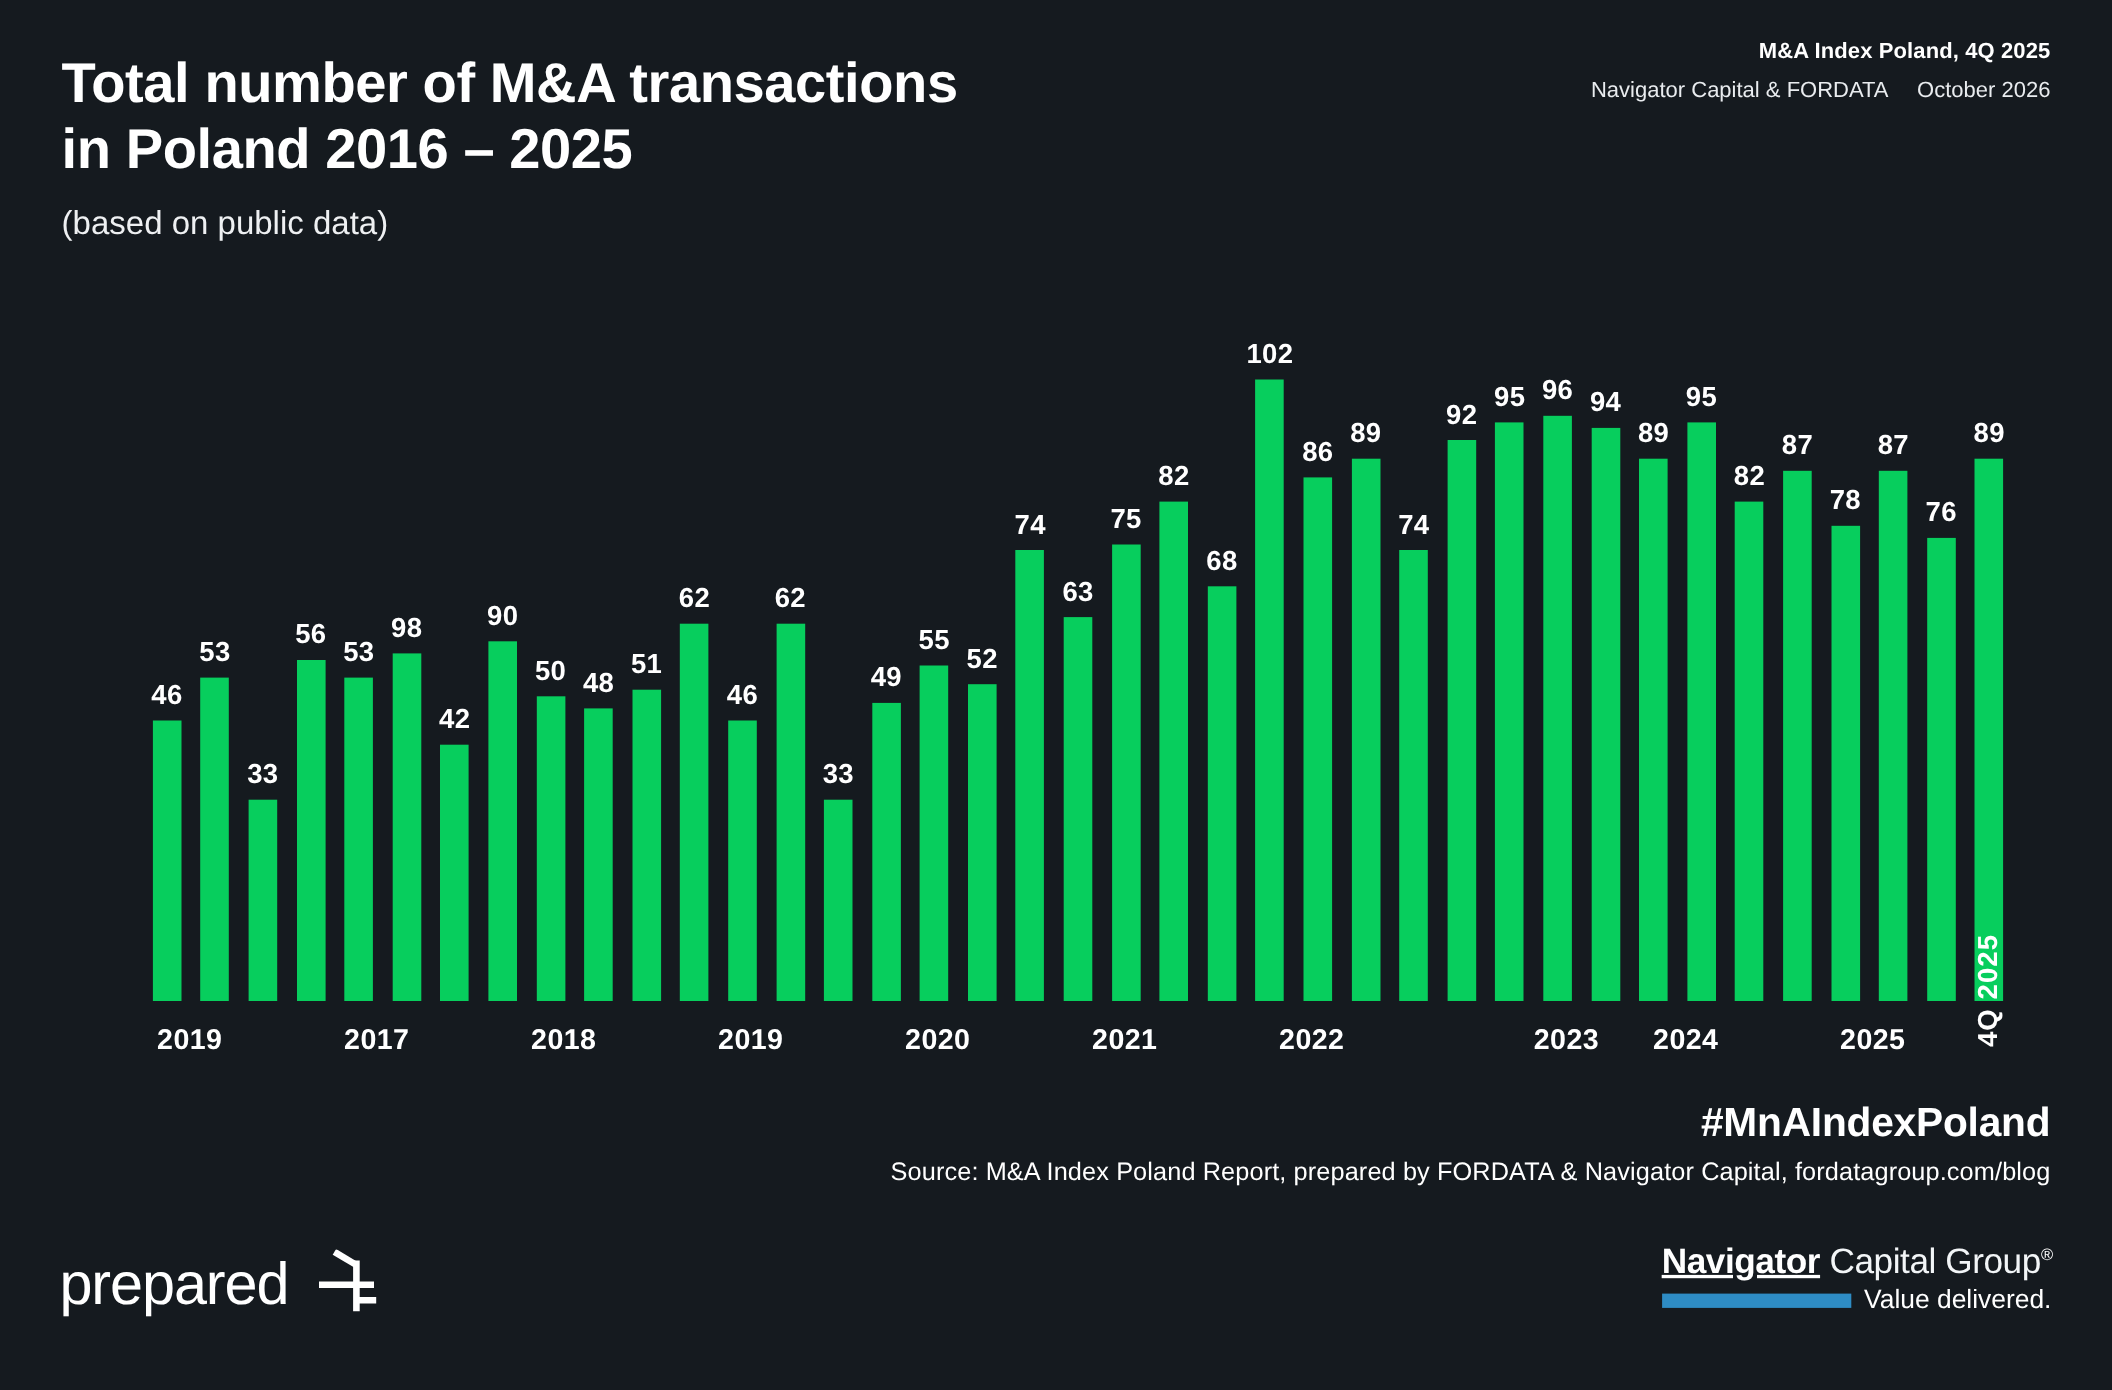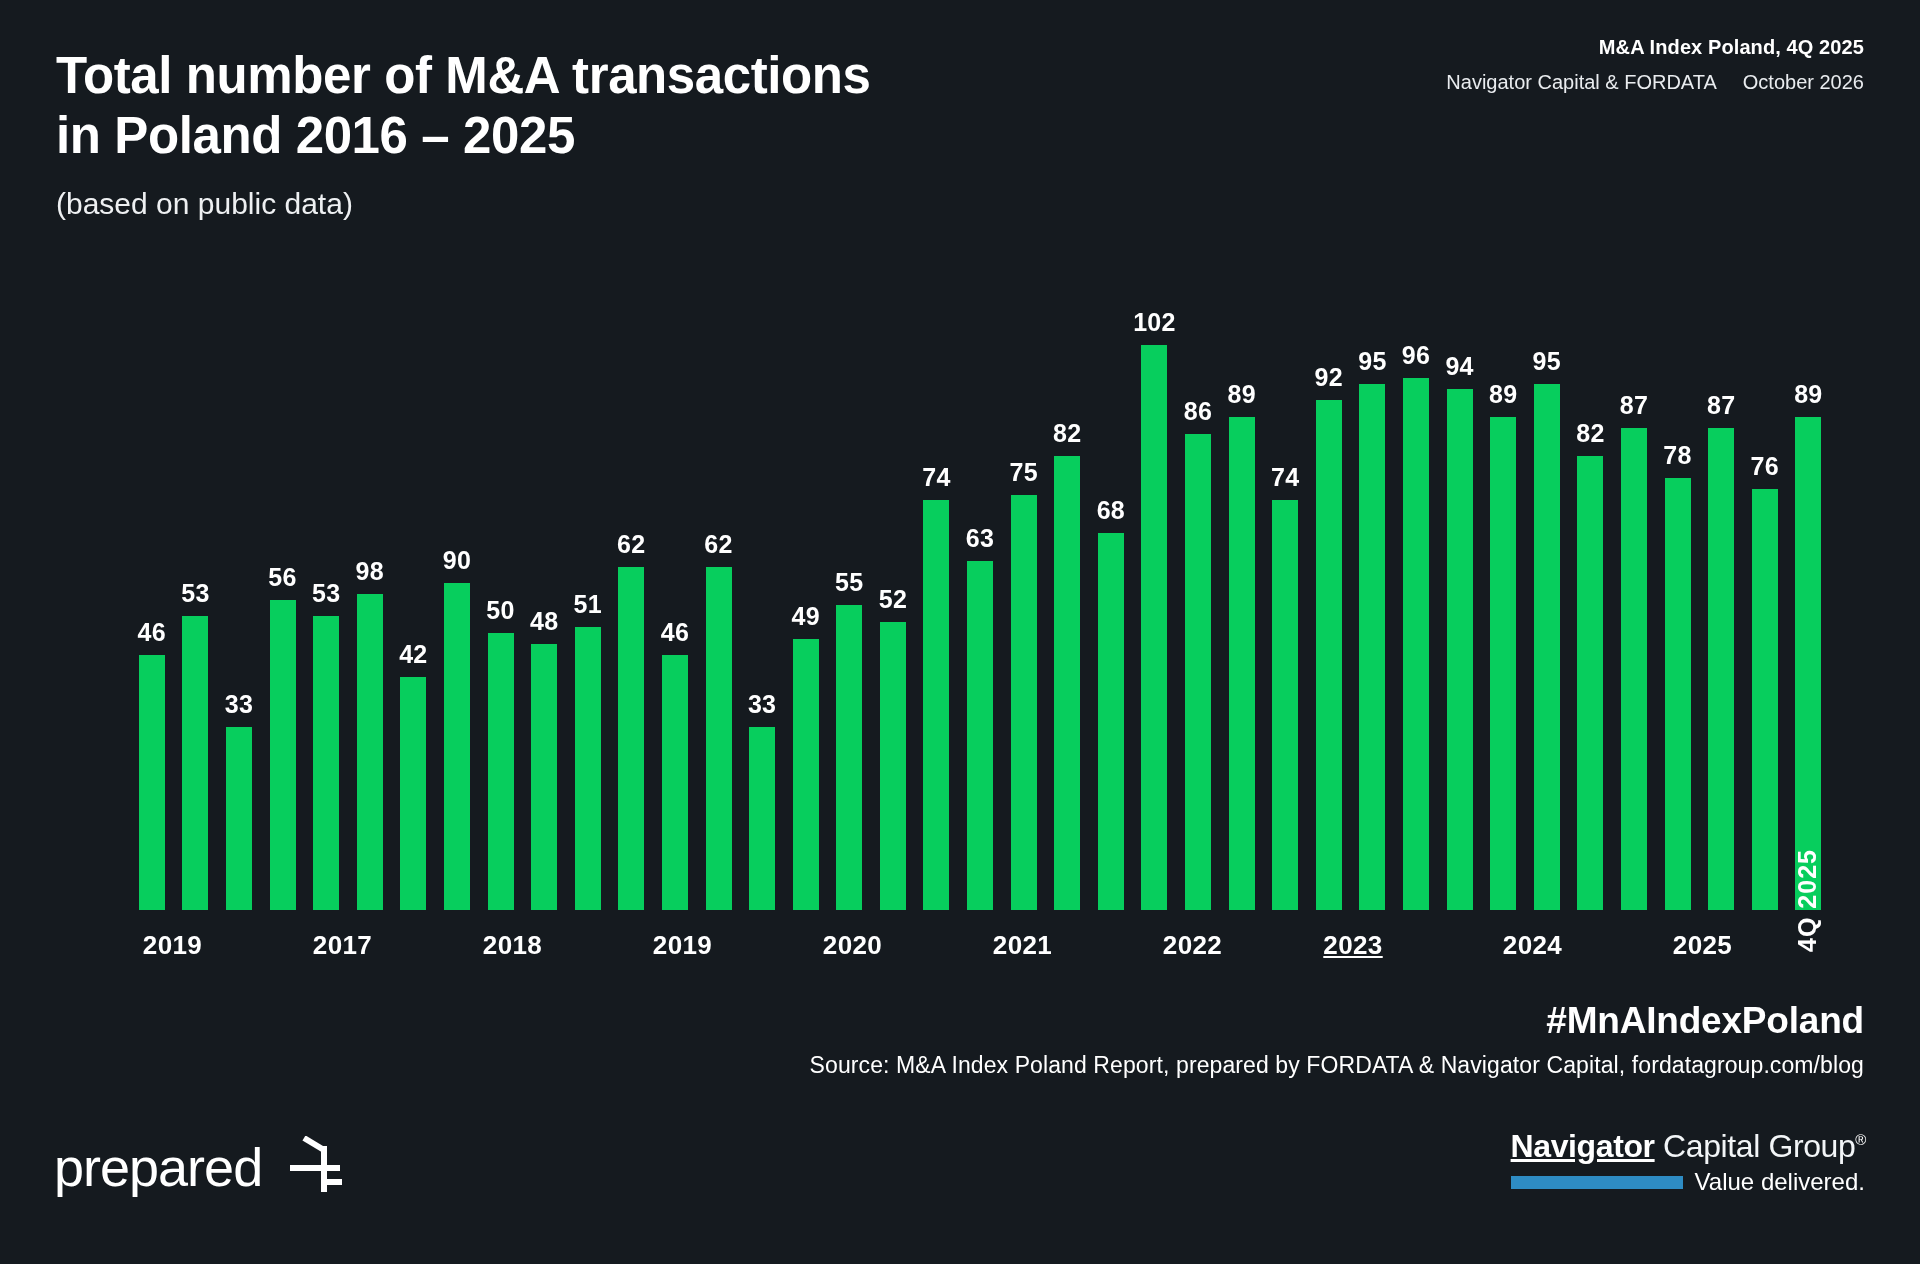--- a/index.html
+++ b/index.html
@@ -280,21 +280,21 @@
 
   <div class="axis" id="axis">
     <div class="quarter-tag" style="right: 7.65px; bottom: 18px;">4Q 2025</div>
   <div class="axis-tick" style="left: 42.5px; top: 0px;">2019</div>
       <div class="axis-tick" style="left: 212.5px; top: 0px;">2017</div>
       <div class="axis-tick" style="left: 382.5px; top: 0px;">2018</div>
       <div class="axis-tick" style="left: 552.5px; top: 0px;">2019</div>
       <div class="axis-tick" style="left: 722.5px; top: 0px;">2020</div>
       <div class="axis-tick" style="left: 892.5px; top: 0px;">2021</div>
       <div class="axis-tick" style="left: 1062.5px; top: 0px;">2022</div>
-      <div class="axis-tick" style="left: 1223px; top: 0px; text-decoration: underline;">2023</div>
+      <div class="axis-tick" style="left: 1294px; top: 0px;">2023</div>
       <div class="axis-tick" style="left: 1402.5px; top: 0px;">2024</div>
       <div class="axis-tick" style="left: 1572.5px; top: 0px;">2025</div>
     </div>
 
   <div class="hashtag">#MnAIndexPoland</div>
   <div class="source">Source: M&amp;A Index Poland Report, prepared by FORDATA &amp; Navigator Capital, fordatagroup.com/blog</div>
 
   <div class="fordata-logo">
     <div class="fordata-word">prepared</div>
     <svg width="62" height="62" viewBox="0 0 62 62">

